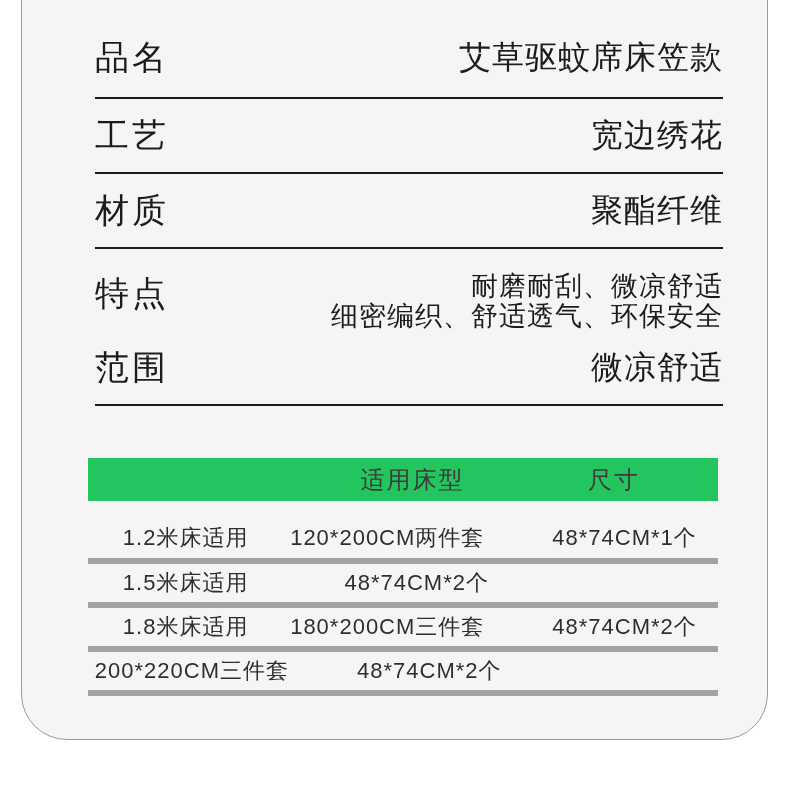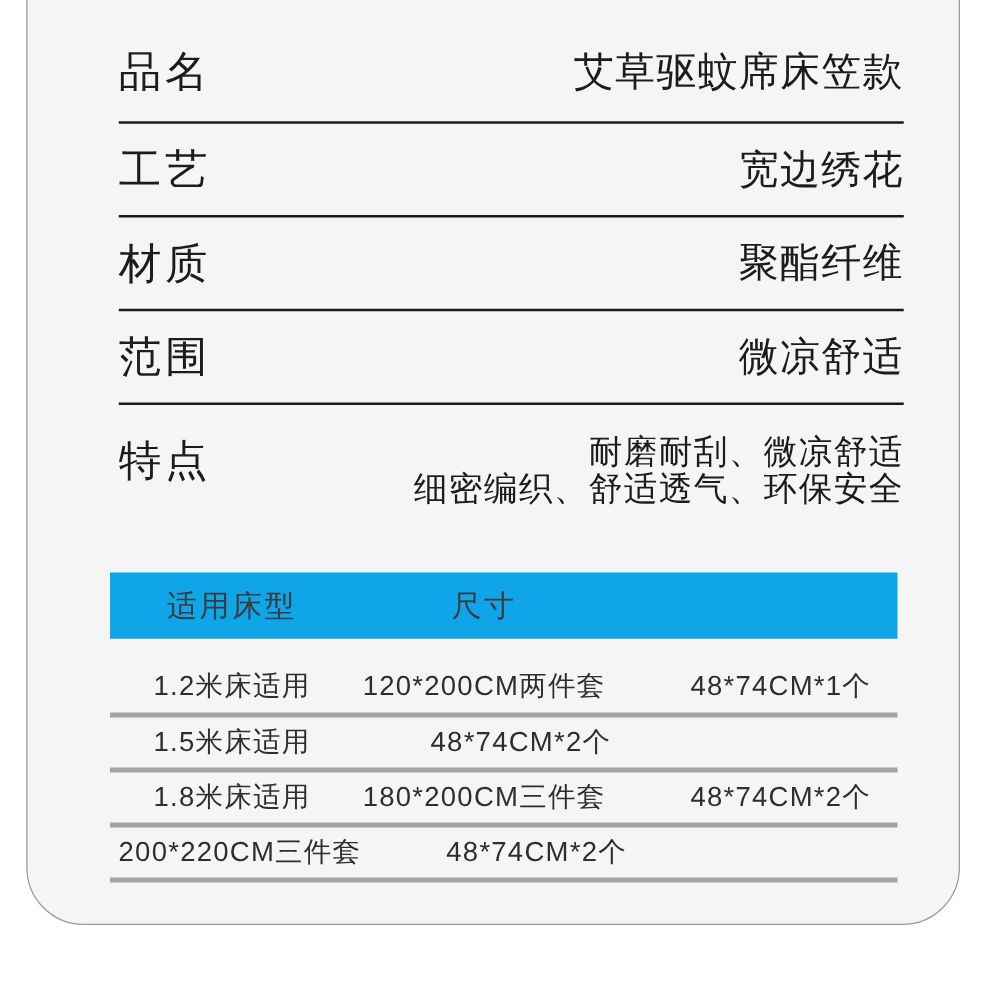--- a/index.html
+++ b/index.html
@@ -65,37 +65,38 @@
   }
   
   .size-table {
     position: absolute;
     top: 457px; left: 66px;
     width: 630px;
   }
   .table-header {
     display: flex;
     align-items: center;
-    height: 53px;
-    background: #0ea5e9;
+    height: 43px;
+    background: #22c55e;
+    justify-content: flex-end;
   }
   .th-cell {
     font-size: 24px;
     color: #3c3c3c;
     letter-spacing: 2px;
     text-align: center;
   }
   .col-1 { width: 31%; }
   .col-2 { width: 33%; }
   .col-3 { width: 36%; padding-left: 40px; }
   .table-row {
     display: flex;
     align-items: center;
     height: 44px;
-    border-bottom: 4px solid #a3a3a3;
+    border-bottom: 6px solid #a3a3a3;
   }
   .table-row.row-first {
     height: 63px;
     padding-top: 16px;
   }
   .td-cell {
     font-size: 22px;
     color: #2e2e2e;
     letter-spacing: 1px;
     text-align: center;
@@ -114,30 +115,30 @@
         <span class="spec-value">艾草驱蚊席床笠款</span>
       </div>
       <div class="spec-row">
         <span class="spec-label">工艺</span>
         <span class="spec-value">宽边绣花</span>
       </div>
       <div class="spec-row">
         <span class="spec-label">材质</span>
         <span class="spec-value">聚酯纤维</span>
       </div>
-      <div class="spec-row">
-        <span class="spec-label">范围</span>
-        <span class="spec-value">微凉舒适</span>
-      </div>
       <div class="spec-row features">
         <span class="spec-label">特点</span>
         <span class="features-value">
           <span>耐磨耐刮、微凉舒适</span><br>
           <span>细密编织、舒适透气、环保安全</span>
         </span>
+      </div>
+      <div class="spec-row">
+        <span class="spec-label">范围</span>
+        <span class="spec-value">微凉舒适</span>
       </div>
     </div>
 
     <div class="size-table">
       <div class="table-header">
         <span class="th-cell col-1">适用床型</span>
         <span class="th-cell col-2">尺寸</span>
       </div>
 
       <div class="table-row row-first">

